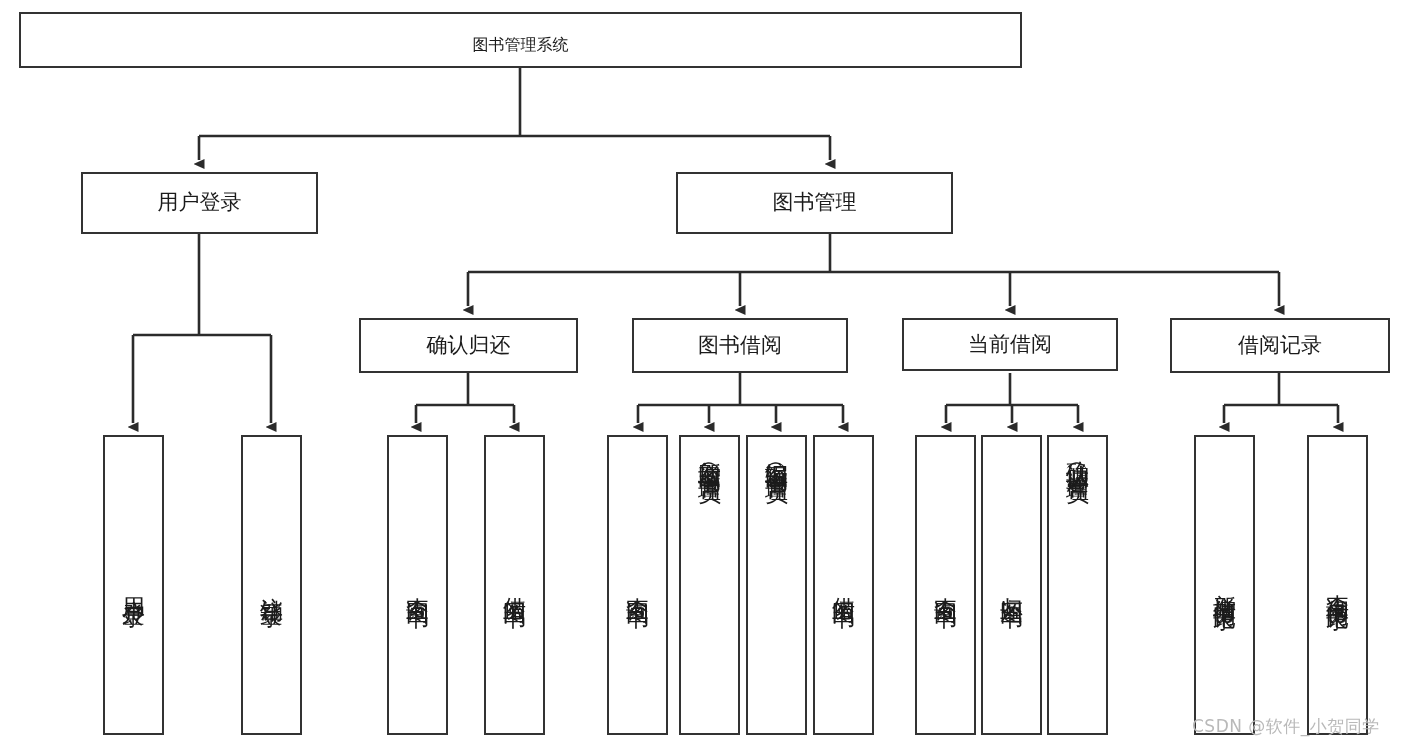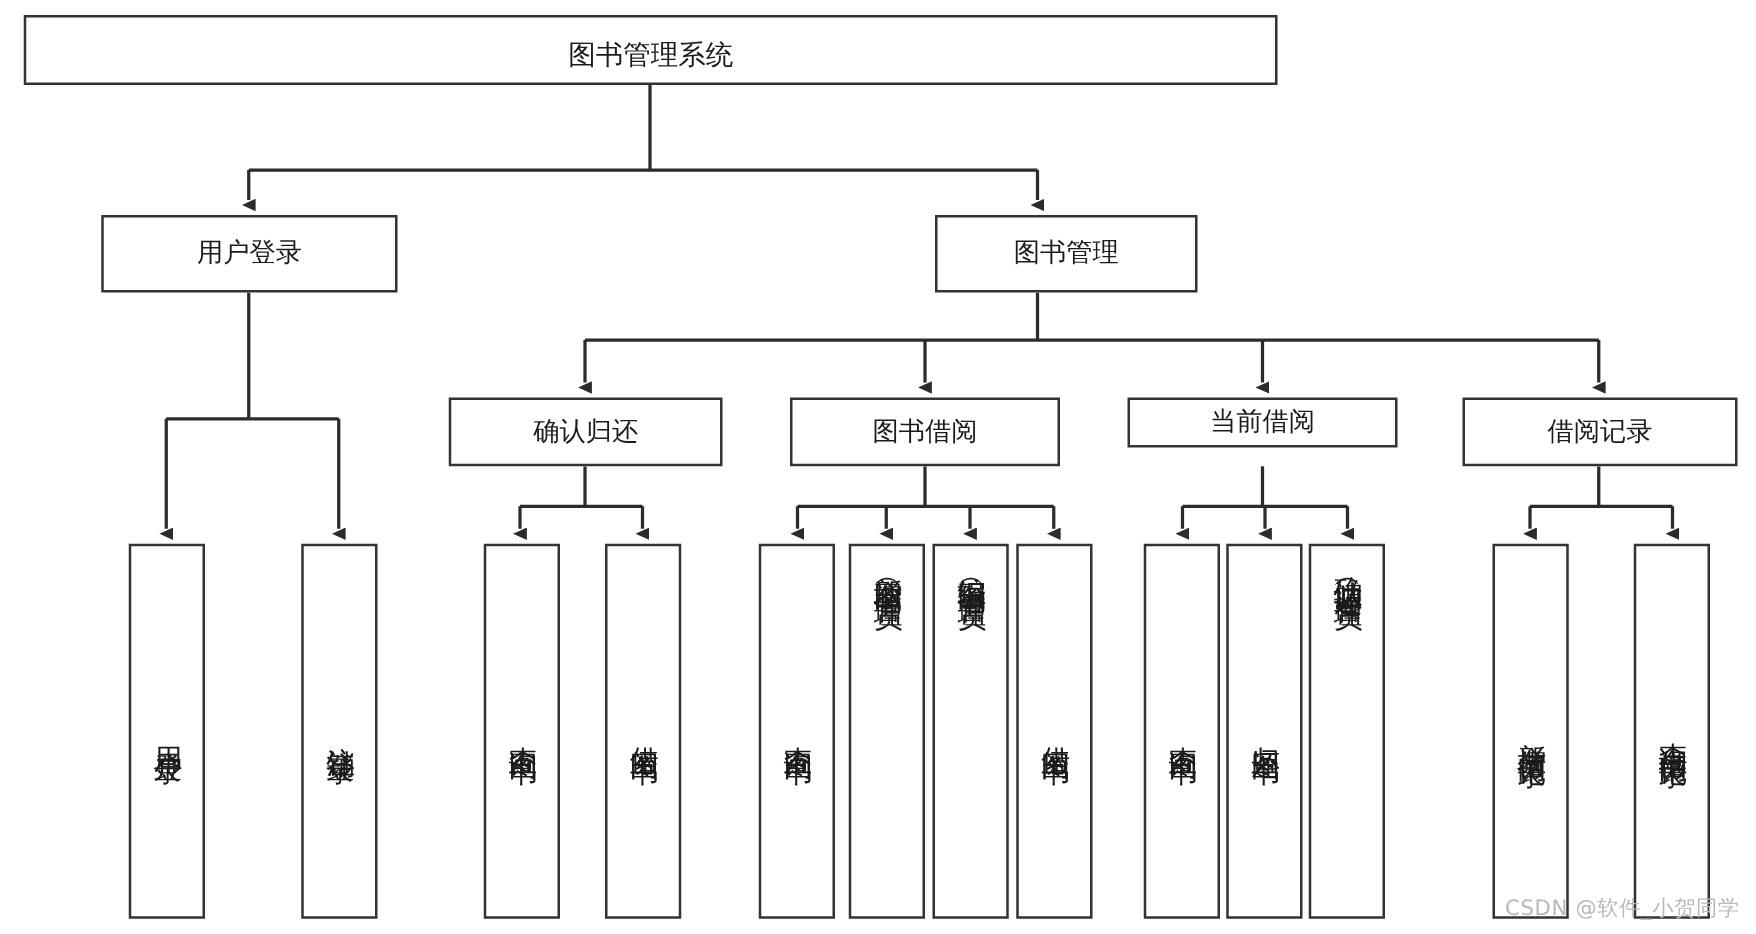--- a/index.html
+++ b/index.html
@@ -41,21 +41,21 @@
     line-height: 1.02;
     text-align: center;
     white-space: nowrap;
   }
   
   .node.horiz .node-label {
     font-size: 21px;
     writing-mode: horizontal-tb;
   }
   .node.root .node-label {
-    font-size: 22px;
+    font-size: 16px;
     margin-top: 10px;
   }
   
   .node.vert {
     align-items: flex-start;
     justify-content: center;
     padding-top: 6px;
   }
   .node.vert .node-label {
     writing-mode: vertical-rl;
@@ -135,33 +135,33 @@
   </svg>
 
   <div class="node horiz root" style="left:19px; top:12px; width:1003px; height:56px;">
     <span class="node-label">图书管理系统</span>
   </div>
 
   <div class="node horiz" style="left:81px; top:172px; width:237px; height:62px;">
     <span class="node-label">用户登录</span>
   </div>
 
-  <div class="node horiz" style="left:748px; top:172px; width:210px; height:62px;">
+  <div class="node horiz" style="left:676px; top:172px; width:277px; height:62px;">
     <span class="node-label">图书管理</span>
   </div>
 
   <div class="node horiz" style="left:359px; top:318px; width:219px; height:55px;">
     <span class="node-label">确认归还</span>
   </div>
 
   <div class="node horiz" style="left:632px; top:318px; width:216px; height:55px;">
     <span class="node-label">图书借阅</span>
   </div>
 
-  <div class="node horiz" style="left:902px; top:318px; width:216px; height:40px;">
+  <div class="node horiz" style="left:902px; top:318px; width:216px; height:53px;">
     <span class="node-label">当前借阅</span>
   </div>
 
   <div class="node horiz" style="left:1170px; top:318px; width:220px; height:55px;align-items:center;">
     <span class="node-label">借阅记录</span>
   </div>
 
   <div class="node vert centered" style="left:103px; top:435px; width:61px; height:300px;">
     <span class="node-label">用户登录</span>
   </div>
@@ -207,15 +207,15 @@
   </div>
 
   <div class="node vert centered" style="left:1194px; top:435px; width:61px; height:300px;">
     <span class="node-label">新增借阅记录</span>
   </div>
 
   <div class="node vert centered" style="left:1307px; top:435px; width:61px; height:300px;">
     <span class="node-label">查询借阅记录</span>
   </div>
 
-  <div class="watermark" style="left:1192px; top:715px;margin-left:12px;">CSDN @软件_小贺同学</div>
+  <div class="watermark" style="left:1192px; top:715px;">CSDN @软件_小贺同学</div>
 
 </div>
 
 </body></html>

